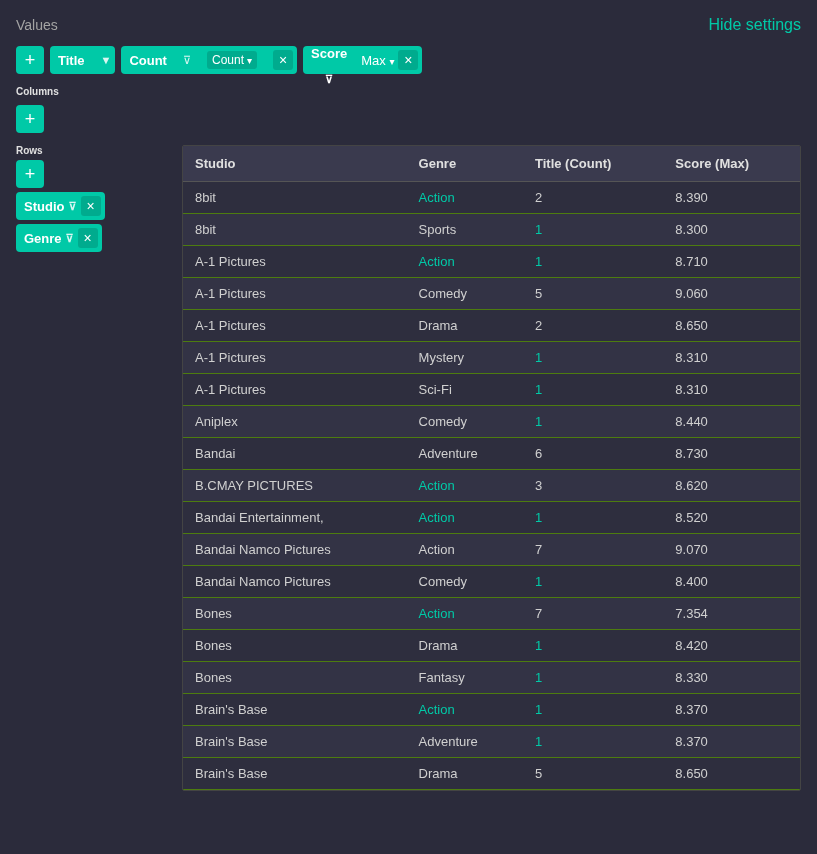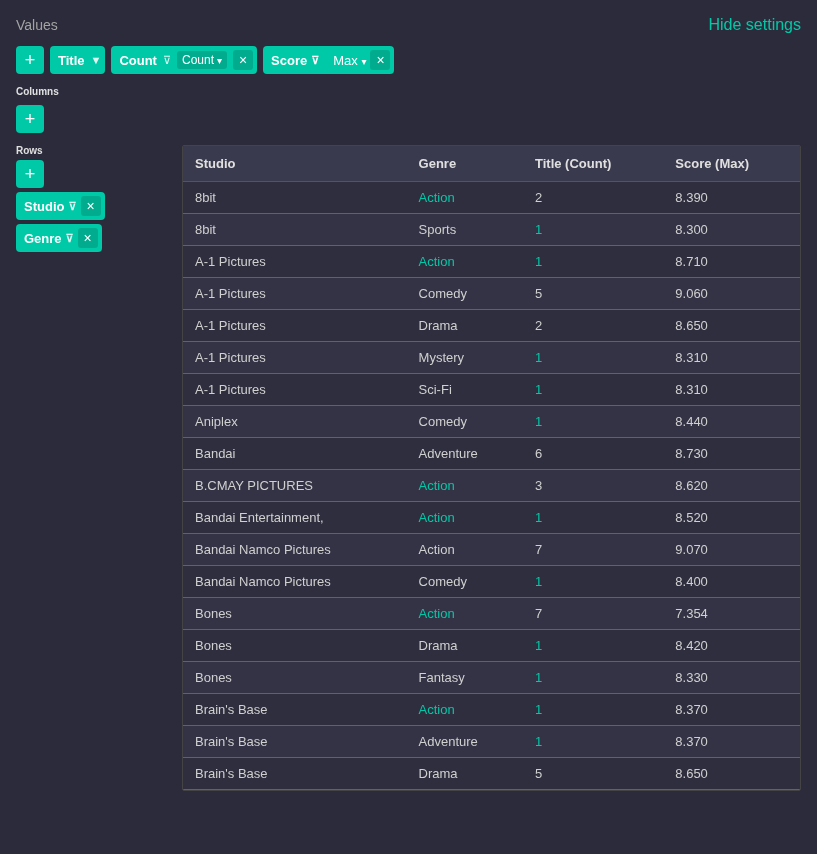--- a/index.html
+++ b/index.html
@@ -54,21 +54,21 @@
       justify-content: center;
       line-height: 1;
     }
     .filter-chip {
       display: flex;
       align-items: center;
       background: #00c9a7;
       border-radius: 4px;
       height: 28px;
       padding: 0 4px 0 8px;
-      gap: 6px;
+      gap: 16px;
       color: #fff;
       font-size: 13px;
       font-weight: 500;
     }
     .filter-chip .chip-label {
       color: #fff;
       font-weight: 600;
     }
     .filter-chip .chip-icon {
       color: #fff;
@@ -103,24 +103,25 @@
       align-items: center;
       gap: 0;
     }
     .score-chip-left {
       background: #00c9a7;
       border-radius: 4px 0 0 4px;
       height: 28px;
       padding: 0 8px;
       display: flex;
       align-items: center;
-      gap: 4px;
+      gap: 12px;
       color: #fff;
       font-weight: 600;
       font-size: 13px;
+      flex-direction: column;
     }
     .score-chip-right {
       background: #00c9a7;
       border-radius: 0 4px 4px 0;
       height: 28px;
       padding: 0 4px 0 6px;
       display: flex;
       align-items: center;
       gap: 4px;
       color: #fff;

